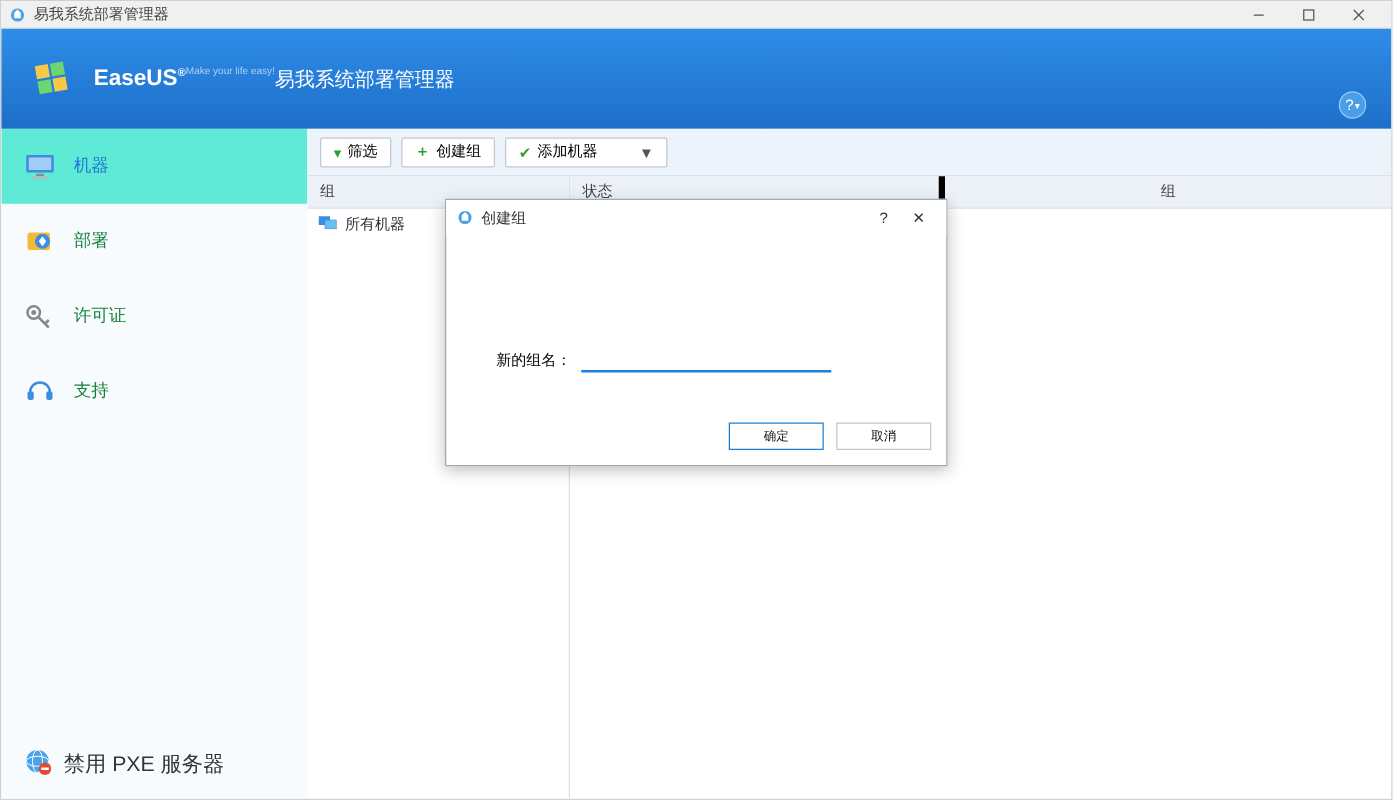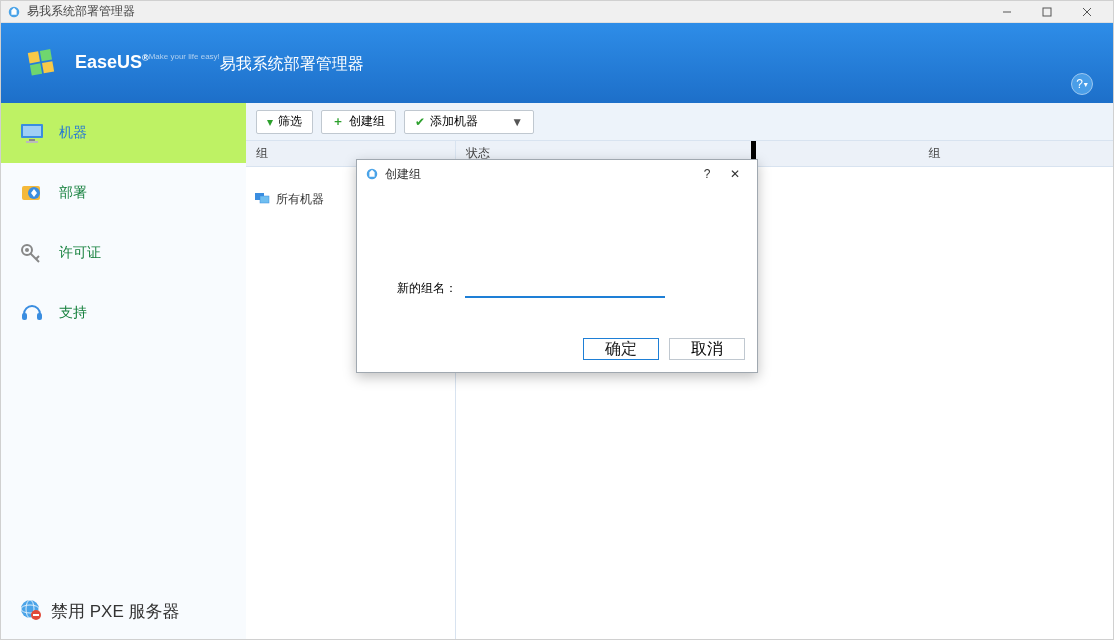--- a/index.html
+++ b/index.html
@@ -22,55 +22,55 @@
 .logo-brand sup { font-size: 9px; }
 .logo-tag { font-size: 8px; color: #b0d0f0; }
 .logo-sub { font-size: 16px; margin-top: 2px; }
 .help-btn { position: absolute; right: 20px; bottom: 8px; width: 22px; height: 22px; border-radius: 50%; background: #4a9ee8; border: 1px solid #9cc7f0; display: flex; align-items: center; justify-content: center; color: #fff; font-size: 12px; cursor: pointer; }
 
 
 .body { flex: 1; display: flex; background: #f4f8fc; overflow: hidden; }
 
 .sidebar { width: 245px; background: #f8fbfe; display: flex; flex-direction: column; }
 .side-item { height: 60px; display: flex; align-items: center; padding: 0 18px; gap: 14px; color: #15803d; cursor: pointer; }
-.side-item.active { background: #bef264; color: #2578d4; }
+.side-item.active { background: #5eead4; color: #2578d4; }
 .side-icon { width: 26px; height: 22px; display: flex; align-items: center; justify-content: center; }
 .side-label { font-size: 14px; }
 .side-footer { margin-top: auto; padding: 14px 18px; display: flex; align-items: center; gap: 10px; color: #333; font-size: 17px; cursor: pointer; }
 
 .content { flex: 1; display: flex; flex-direction: column; background: #fff; position: relative; }
 .toolbar { height: 38px; background: #edf3fa; display: flex; align-items: center; padding: 0 10px; gap: 8px; border-bottom: 1px solid #d8e3f0; }
 .tbtn { height: 24px; padding: 0 10px; background: #fff; border: 1px solid #c0c8d0; border-radius: 2px; display: flex; align-items: center; gap: 5px; font-size: 12px; cursor: pointer; }
 .tbtn-wide { width: 130px; justify-content: space-between; }
 .funnel { color: #2ca02c; }
 .plus { color: #2ca02c; font-weight: bold; }
 
 .panes { flex: 1; display: flex; }
 .pane { border-right: 1px solid #d8e3f0; display: flex; flex-direction: column; }
 .pane-left { width: 210px; }
 .pane-right { flex: 1; }
 .pane-header-row { height: 26px; background: #ecf1f8; border-bottom: 1px solid #d8e3f0; display: flex; align-items: center; }
 .col-head { padding: 0 10px; color: #444; font-size: 12px; }
 .col-status { width: 300px; border-right: 5px solid #000000; height: 100%; display: flex; align-items: center; }
 .col-group { flex: 1; text-align: center; }
-.tree-item { display: flex; align-items: center; gap: 6px; padding: 4px 8px; color: #333; font-size: 12px; margin-top: 20px; }
+.tree-item { display: flex; align-items: center; gap: 6px; padding: 4px 8px; color: #333; font-size: 12px; }
 
 
 .dialog-overlay { position: absolute; left: 355px; top: 158px; width: 402px; background: #fff; border: 1px solid #a0a8b0; box-shadow: 0 4px 12px rgba(0,0,0,0.25); }
 
 .window { position: relative; }
 .dlg-title { height: 28px; display: flex; align-items: center; padding: 0 8px; background: #fff; color: #333; }
 .dlg-title-text { flex: 1; font-size: 12px; }
 .dlg-tbtn { width: 28px; text-align: center; cursor: pointer; color: #333; font-size: 12px; }
 .dlg-band { height: 38px; background: #1e7fd6; color: #fff; display: flex; align-items: center; padding: 0 12px; font-size: 14px; }
 .dlg-body { padding: 90px 40px 30px 40px; }
 .dlg-field { display: flex; align-items: center; gap: 8px; }
 .dlg-field input { width: 200px; height: 20px; border: none; border-bottom: 2px solid #1e7fd6; outline: none; padding: 0 3px; font-size: 12px; }
 .dlg-buttons { display: flex; justify-content: flex-end; gap: 10px; padding: 10px 12px 12px; }
-.dlg-btn { width: 76px; height: 22px; border: 1px solid #c0c8d0; background: #fff; font-size: 16px; cursor: pointer; }
+.dlg-btn { width: 76px; height: 22px; border: 1px solid #c0c8d0; background: #fff; font-size: 10px; cursor: pointer; }
 .dlg-btn.primary { border-color: #1e7fd6; color: #222; }
 </style>
 </head>
 <body>
 
 <div class="window">
 
   <div class="titlebar">
     <svg class="titlebar-icon" viewBox="0 0 16 16">
         <circle cx="8" cy="8" r="6" fill="#4aa3e8"></circle>

